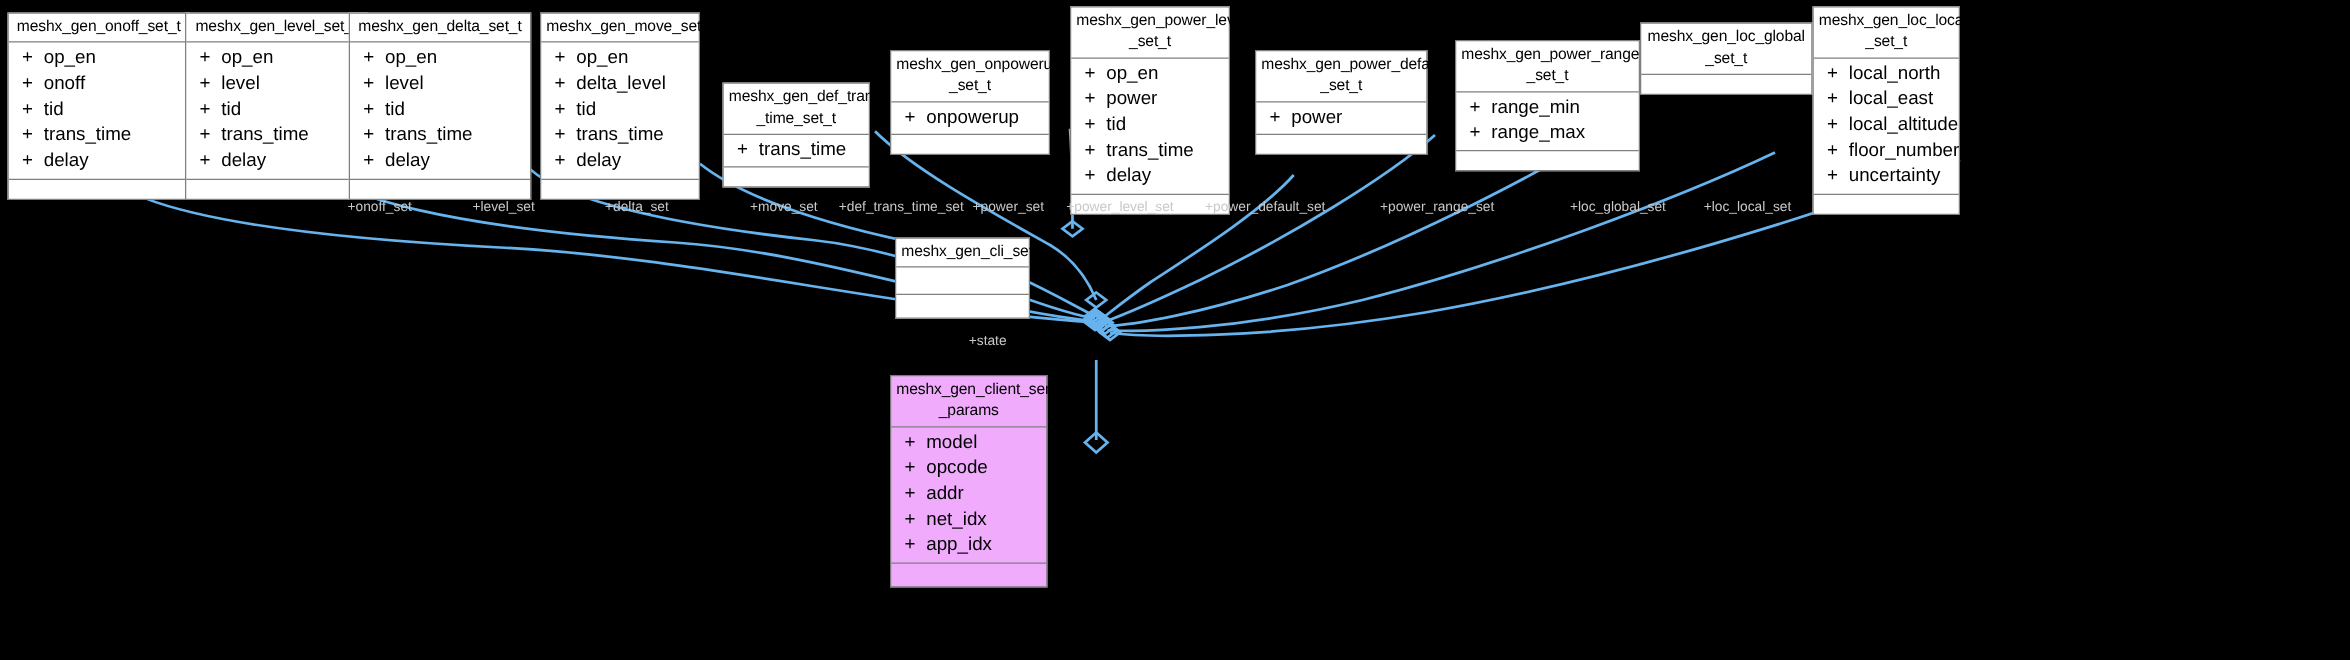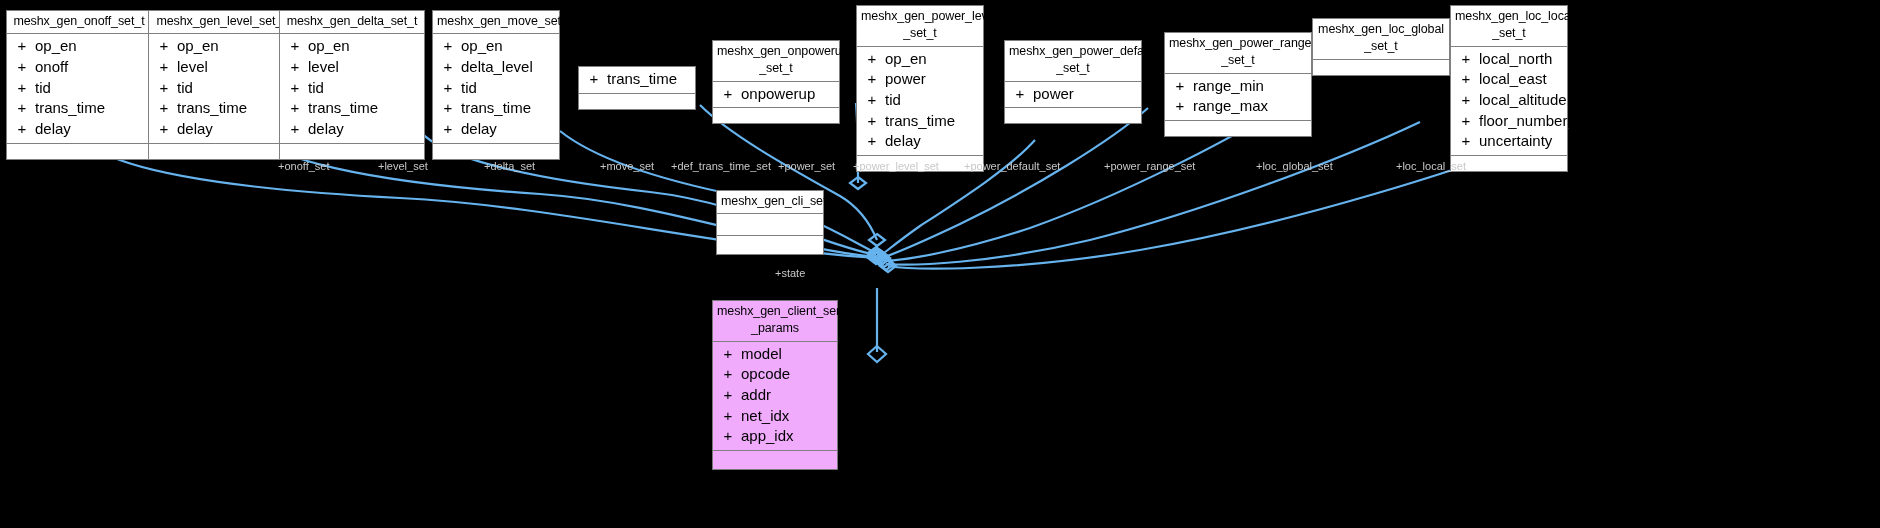--- a/index.html
+++ b/index.html
@@ -156,20 +156,22 @@
       <span class="field"><span class="vis">+</span><span class="fname">op_en</span></span>
       <span class="field"><span class="vis">+</span><span class="fname">delta_level</span></span>
       <span class="field"><span class="vis">+</span><span class="fname">tid</span></span>
       <span class="field"><span class="vis">+</span><span class="fname">trans_time</span></span>
       <span class="field"><span class="vis">+</span><span class="fname">delay</span></span>
     </div>
     <div class="box-methods"></div>
   </div>
 
   <div class="umlbox" style="left:578px; top:66px; width:118px;">
+    <div class="box-title">meshx_gen_def_trans
+_time_set_t</div>
     <div class="box-fields">
       <span class="field"><span class="vis">+</span><span class="fname">trans_time</span></span>
     </div>
     <div class="box-methods"></div>
   </div>
 
   <div class="umlbox" style="left:712px; top:40px; width:128px;">
     <div class="box-title">meshx_gen_onpowerup
 _set_t</div>
     <div class="box-fields">
@@ -251,16 +253,16 @@
   <div class="edge-label" style="left:278px; top:160px;">+onoff_set</div>
   <div class="edge-label" style="left:378px; top:160px;">+level_set</div>
   <div class="edge-label" style="left:484px; top:160px;">+delta_set</div>
   <div class="edge-label" style="left:600px; top:160px;">+move_set</div>
   <div class="edge-label" style="left:671px; top:160px;">+def_trans_time_set</div>
   <div class="edge-label" style="left:778px; top:160px;">+power_set</div>
   <div class="edge-label" style="left:853px; top:160px;">+power_level_set</div>
   <div class="edge-label" style="left:964px; top:160px;">+power_default_set</div>
   <div class="edge-label" style="left:1104px; top:160px;">+power_range_set</div>
   <div class="edge-label" style="left:1256px; top:160px;">+loc_global_set</div>
-  <div class="edge-label" style="left:1396px; top:160px;">+loc_local_set</div>
+  <div class="edge-label" style="left:1363px; top:160px;">+loc_local_set</div>
   <div class="edge-label" style="left:775px; top:267px;">+state</div>
 
 </div>
 
 </body></html>

